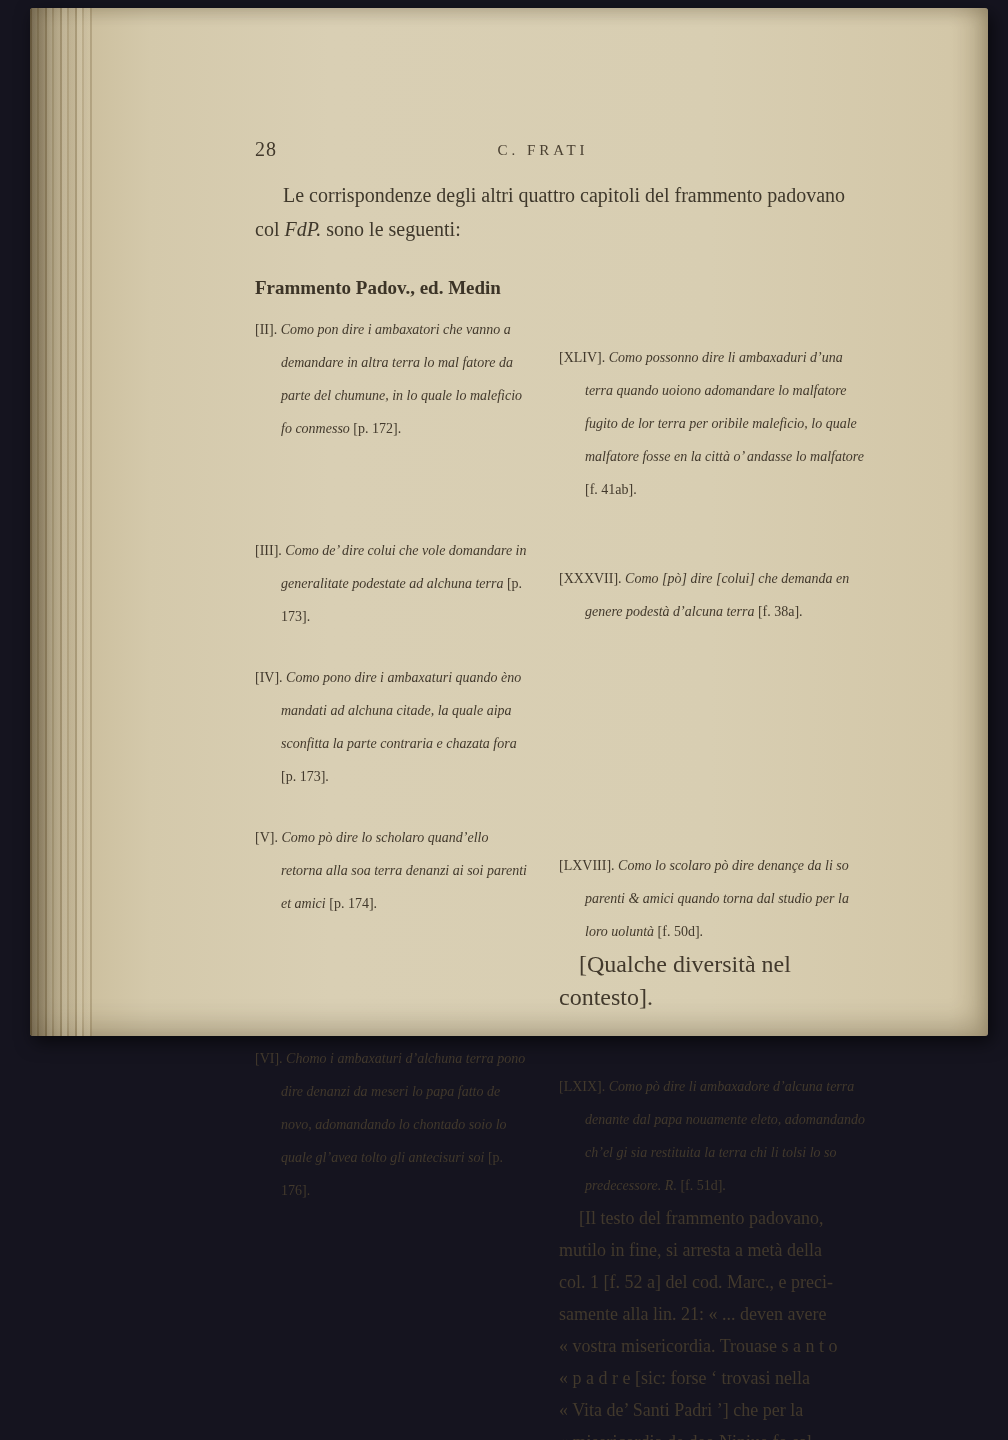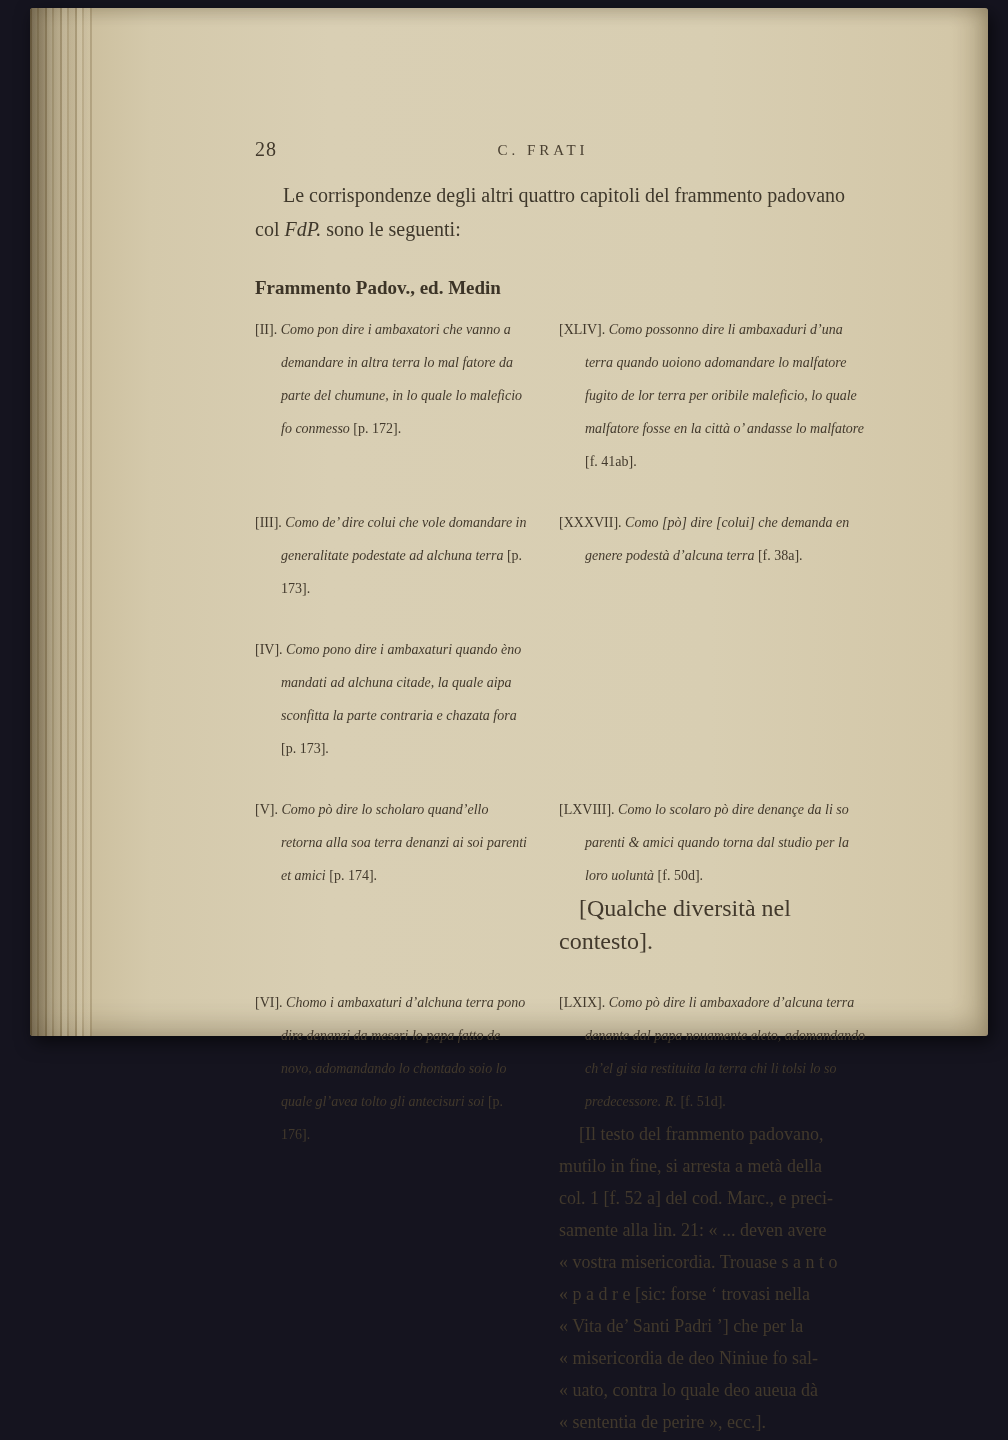--- a/index.html
+++ b/index.html
@@ -40,21 +40,21 @@
     color:#3f382b;
   }
   .it { font-style:italic; }
   .col-headers { display:flex; gap:32px; margin-bottom:14px; }
   .col-headers .h { font-weight:bold; font-size:19px; color:#3c3427; }
   .hl { width:272px; }
   .hr { width:312px; padding-left:74px; }
   .row { display:flex; gap:32px; align-items:flex-start; margin-bottom:28px; }
   .row.last { margin-bottom:0; }
   .col-left { width:272px; }
-  .col-right { width:312px; }
+  .col-right { width:312px;margin-top:28px; }
   .entry {
     font-size:14px; line-height:33px;
     padding-left:26px; text-indent:-26px;
     color:#42392c;
   }
   .entry .num, .entry .ref { font-style:normal; }
   .entry .body { font-style:italic; }
   .note {
     font-size:24px; line-height:33px; text-indent:20px; font-style:normal;
     color:#42392c;

